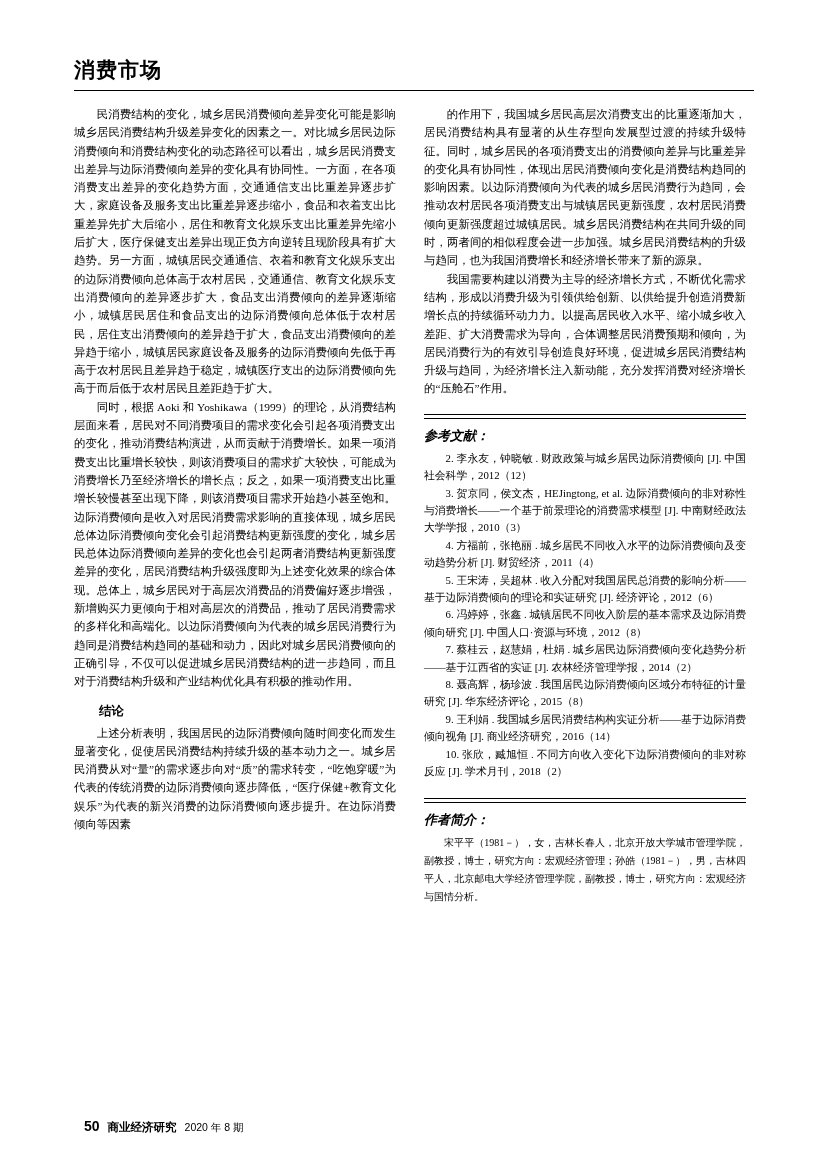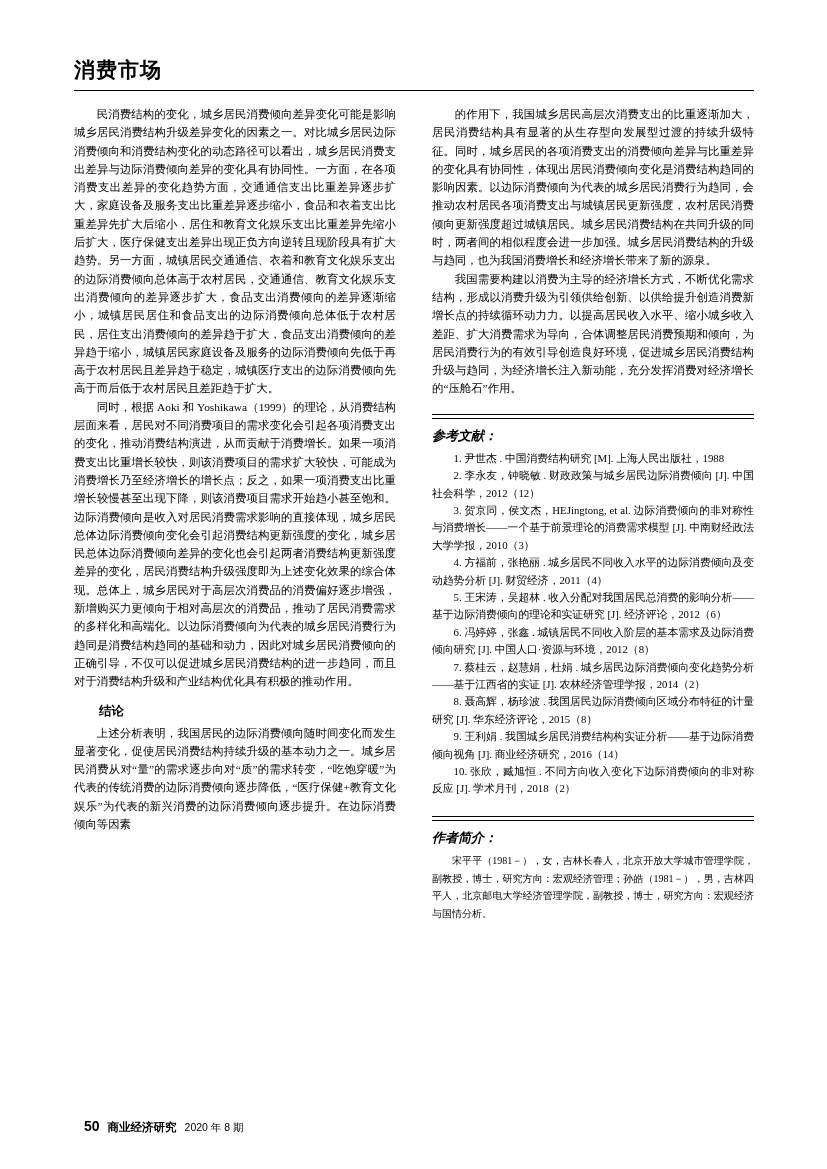--- a/index.html
+++ b/index.html
@@ -40,21 +40,21 @@
     border-bottom: 1.6px solid #000;
     width: 100%;
   }
   
   .columns {
     position: absolute;
     left: 74px;
     top: 105px;
     width: 680px;
     display: flex;
-    gap: 36px;
+    gap: 28px;
   }
   .col {
     width: 322px;
   }
   p.para {
     margin: 0 0 0 0;
     font-size: 11.4px;
     line-height: 18.3px;
     text-align: justify;
     text-justify: inter-ideograph;
@@ -152,21 +152,20 @@
     </div>
 
     <div class="col">
       <p class="para">的作用下，我国城乡居民高层次消费支出的比重逐渐加大，居民消费结构具有显著的从生存型向发展型过渡的持续升级特征。同时，城乡居民的各项消费支出的消费倾向差异与比重差异的变化具有协同性，体现出居民消费倾向变化是消费结构趋同的影响因素。以边际消费倾向为代表的城乡居民消费行为趋同，会推动农村居民各项消费支出与城镇居民更新强度，农村居民消费倾向更新强度超过城镇居民。城乡居民消费结构在共同升级的同时，两者间的相似程度会进一步加强。城乡居民消费结构的升级与趋同，也为我国消费增长和经济增长带来了新的源泉。</p>
       <p class="para">我国需要构建以消费为主导的经济增长方式，不断优化需求结构，形成以消费升级为引领供给创新、以供给提升创造消费新增长点的持续循环动力力。以提高居民收入水平、缩小城乡收入差距、扩大消费需求为导向，合体调整居民消费预期和倾向，为居民消费行为的有效引导创造良好环境，促进城乡居民消费结构升级与趋同，为经济增长注入新动能，充分发挥消费对经济增长的“压舱石”作用。</p>
 
       <div class="ref-block">
         <div class="rule-thick"></div>
         <div class="rule-thin"></div>
         <div class="ref-title">参考文献：</div>
-        <p class="ref-item">1. 尹世杰 . 中国消费结构研究 [M]. 上海人民出版社，1988</p>
         <p class="ref-item">2. 李永友，钟晓敏 . 财政政策与城乡居民边际消费倾向 [J]. 中国社会科学，2012（12）</p>
         <p class="ref-item">3. 贺京同，侯文杰，HEJingtong, et al. 边际消费倾向的非对称性与消费增长——一个基于前景理论的消费需求模型 [J]. 中南财经政法大学学报，2010（3）</p>
         <p class="ref-item">4. 方福前，张艳丽 . 城乡居民不同收入水平的边际消费倾向及变动趋势分析 [J]. 财贸经济，2011（4）</p>
         <p class="ref-item">5. 王宋涛，吴超林 . 收入分配对我国居民总消费的影响分析——基于边际消费倾向的理论和实证研究 [J]. 经济评论，2012（6）</p>
         <p class="ref-item">6. 冯婷婷，张鑫 . 城镇居民不同收入阶层的基本需求及边际消费倾向研究 [J]. 中国人口·资源与环境，2012（8）</p>
         <p class="ref-item">7. 蔡桂云，赵慧娟，杜娟 . 城乡居民边际消费倾向变化趋势分析——基于江西省的实证 [J]. 农林经济管理学报，2014（2）</p>
         <p class="ref-item">8. 聂高辉，杨珍波 . 我国居民边际消费倾向区域分布特征的计量研究 [J]. 华东经济评论，2015（8）</p>
         <p class="ref-item">9. 王利娟 . 我国城乡居民消费结构构实证分析——基于边际消费倾向视角 [J]. 商业经济研究，2016（14）</p>
         <p class="ref-item">10. 张欣，臧旭恒 . 不同方向收入变化下边际消费倾向的非对称反应 [J]. 学术月刊，2018（2）</p>
       </div>

